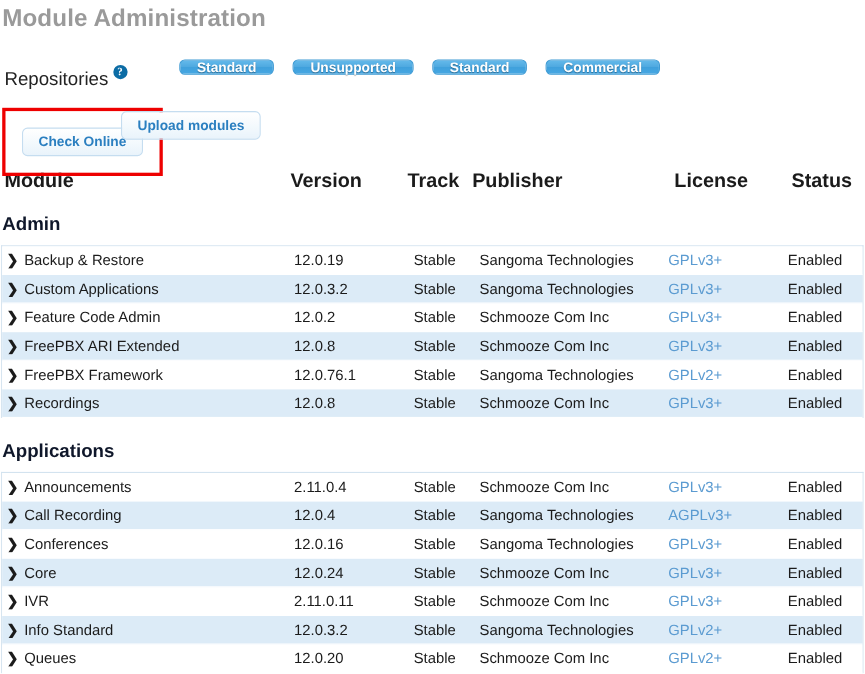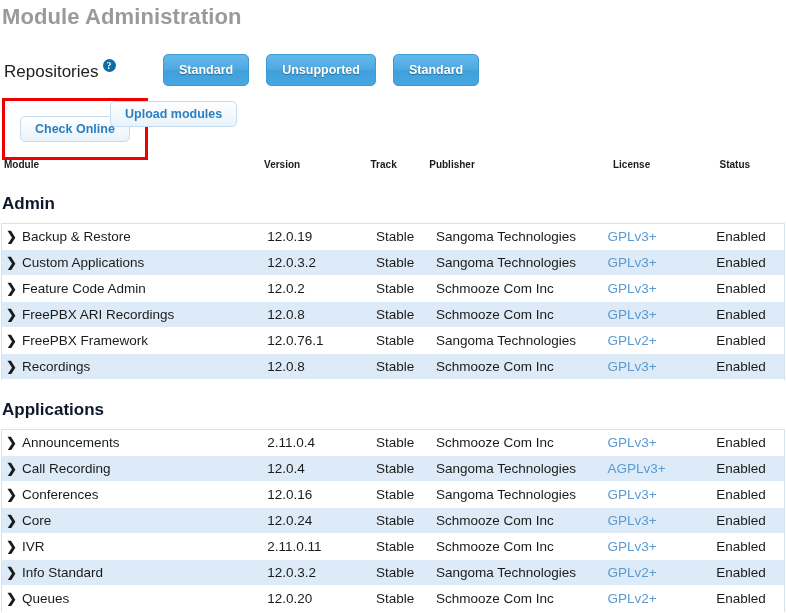--- a/index.html
+++ b/index.html
@@ -66,21 +66,21 @@
     top: 0;
     display: flex;
     gap: 17px;
   }
 
   
   .btn-blue {
     display: inline-flex;
     align-items: center;
     justify-content: center;
-    height: 32px;
+    height: 14px;
     padding: 0 15px;
     border: 1px solid #3d9ad4;
     border-radius: 5px;
     background: linear-gradient(to bottom, #63b9ea 0%, #4fa9e0 48%, #3fa0dc 52%, #47a7e2 100%);
     color: #ffffff;
     font-size: 12.5px;
     font-weight: bold;
     text-shadow: 0 1px 1px rgba(0,0,0,0.35);
     cursor: pointer;
     box-sizing: border-box;
@@ -125,21 +125,21 @@
     top: 5px;
     border-radius: 12px;
   }
 
   
   .table-area {
     margin-top: 24px;
   }
   .col-headers {
     display: flex;
-    font-size: 10px;
+    font-size: 18px;
     font-weight: bold;
     color: #1b1b1b;
     padding: 0 0 0 2px;
     height: 20px;
     align-items: center;
   }
   .sec-title {
     font-size: 17px;
     font-weight: bold;
     color: #0f172a;
@@ -207,20 +207,21 @@
 
 <div class="repo-row">
   <div class="repo-label-wrap">
     <span>Repositories</span>
     <span class="help-icon">?</span>
   </div>
   <div class="repo-buttons">
     <button class="btn-blue">Standard</button>
     <button class="btn-blue">Unsupported</button>
     <button class="btn-blue">Standard</button>
+    <button class="btn-blue">Commercial</button>
   </div>
 </div>
 
 <div class="action-row">
   <div class="highlight-box">
     <button class="btn-light">Check Online</button>
   </div>
   <div class="upload-wrap">
     <button class="btn-light">Upload modules</button>
   </div>
@@ -267,21 +268,21 @@
           </div>
           <div class="c-version">12.0.2</div>
           <div class="c-track">Stable</div>
           <div class="c-pub">Schmooze Com Inc</div>
           <div class="c-lic"><a class="lic-link">GPLv3+</a></div>
           <div class="c-status">Enabled</div>
         </div>
         <div class="mod-row alt">
           <div class="c-module">
             <span class="chevron">❯</span>
-            <span>FreePBX ARI Recordings</span>
+            <span>FreePBX ARI Extended</span>
           </div>
           <div class="c-version">12.0.8</div>
           <div class="c-track">Stable</div>
           <div class="c-pub">Schmooze Com Inc</div>
           <div class="c-lic"><a class="lic-link">GPLv3+</a></div>
           <div class="c-status">Enabled</div>
         </div>
         <div class="mod-row plain">
           <div class="c-module">
             <span class="chevron">❯</span>

